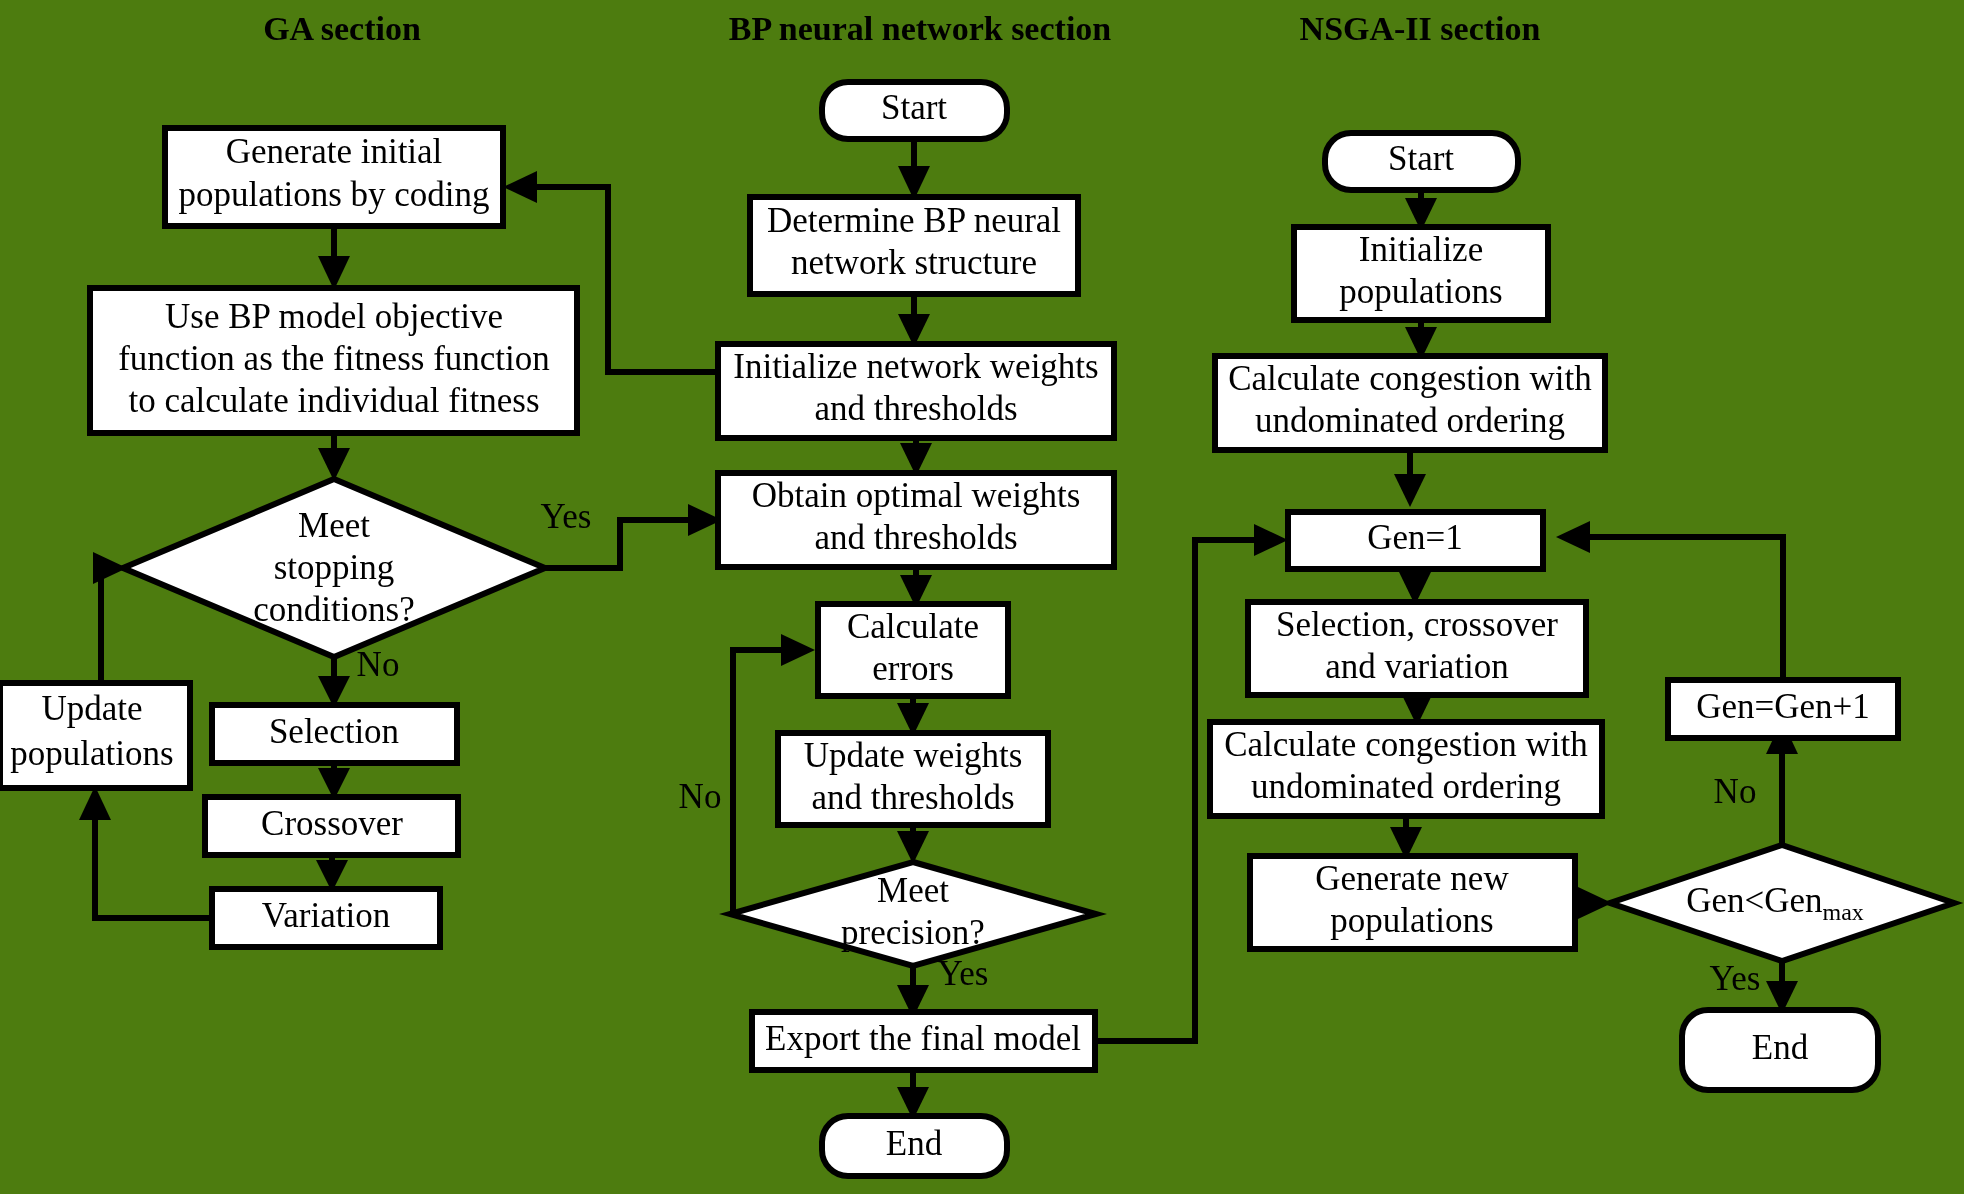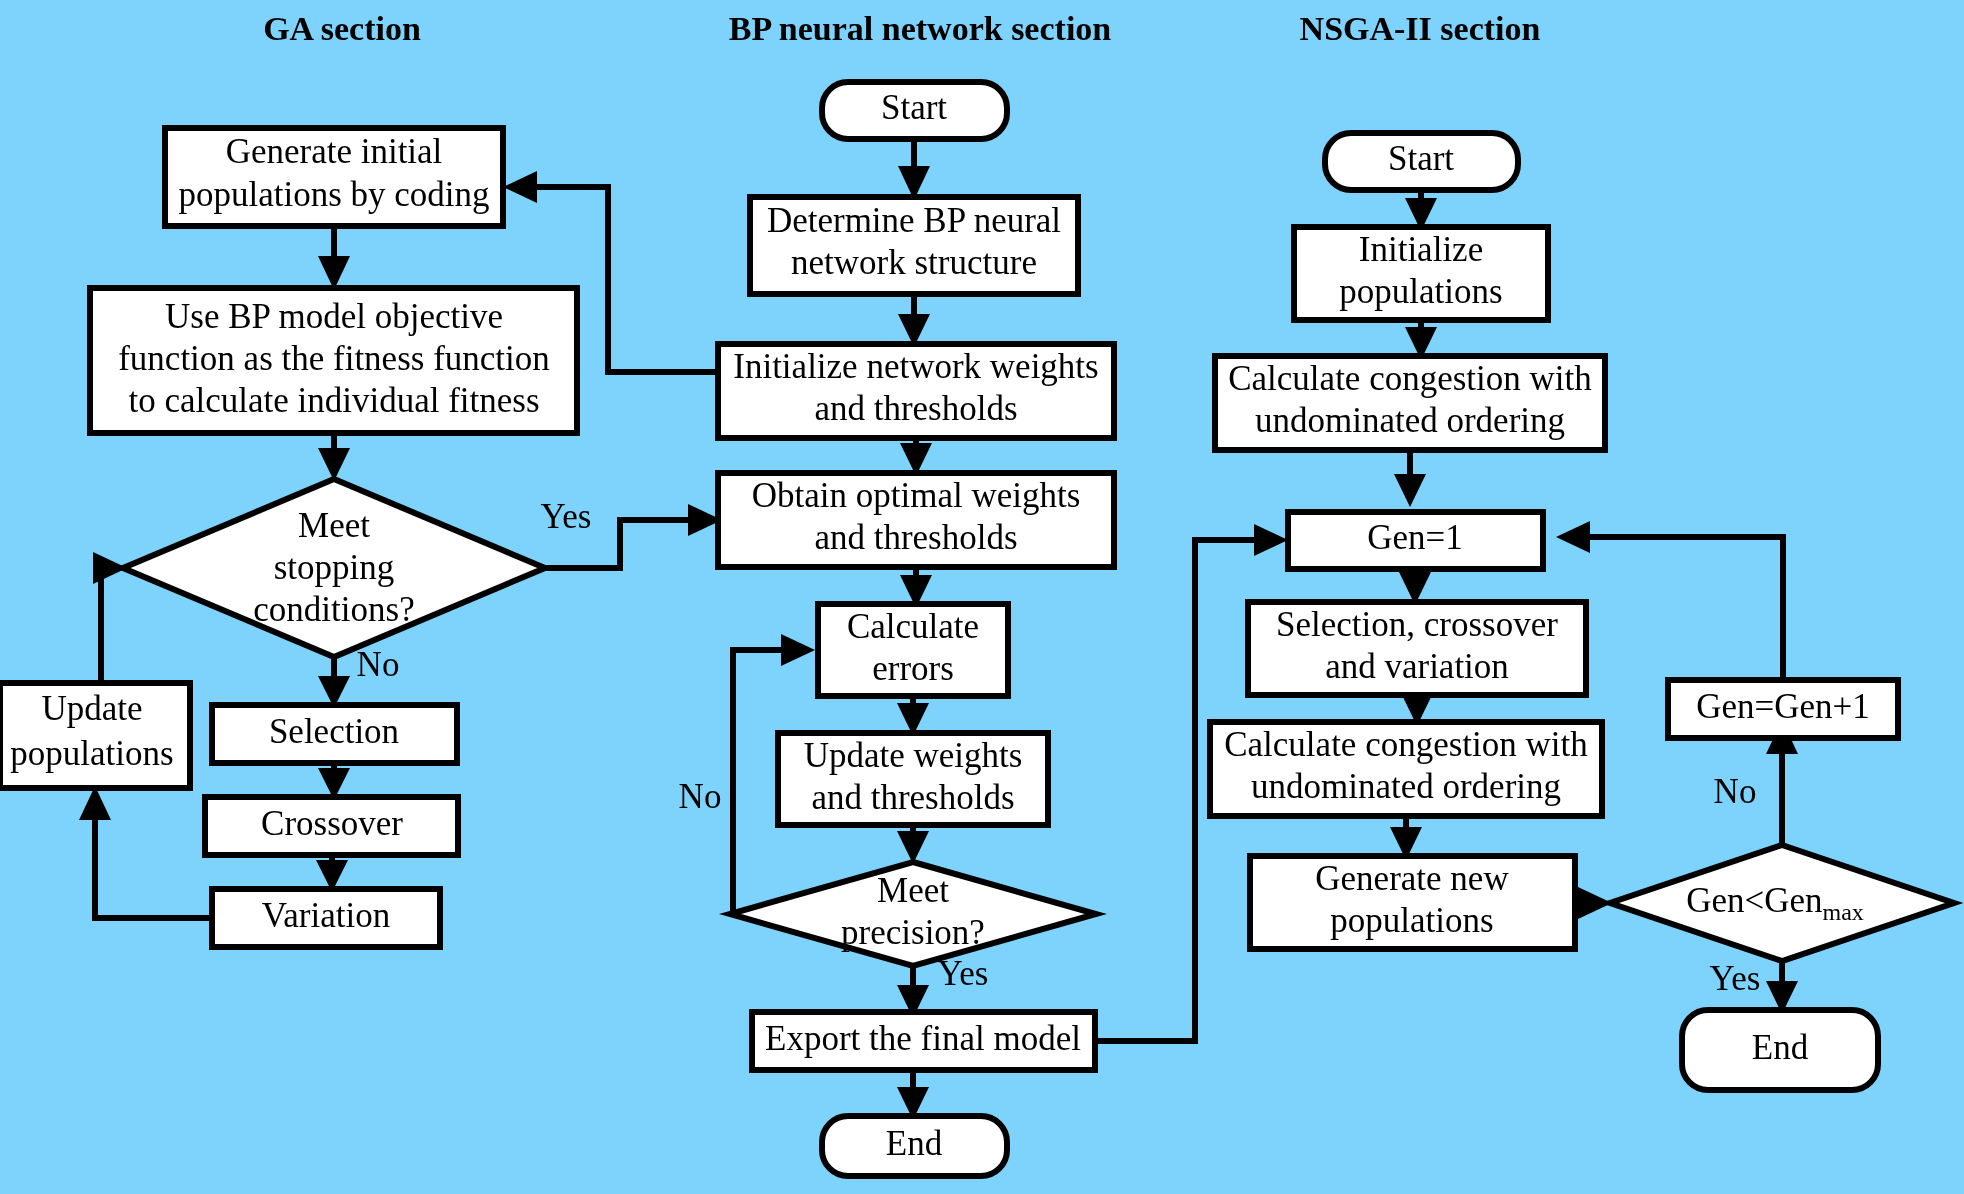--- a/index.html
+++ b/index.html
@@ -1,19 +1,19 @@
 <!DOCTYPE html>
 <html><head>
 <meta charset="utf-8">
 <style>
   html,body{margin:0;padding:0;background:#ffffff;}
   #stage{
     position:relative;
     width:1964px;height:1194px;
-    background:#7dd3fc;
+    background:#4d7c0f;
     font-family:"Liberation Serif","DejaVu Serif",serif;
     overflow:hidden;
   }
   svg#flow{position:absolute;left:0;top:0;width:1964px;height:1194px;}
   .shape{fill:#ffffff;stroke:#000000;stroke-width:6;}
   .edge{stroke:#000000;stroke-width:6;fill:none;stroke-linecap:butt;stroke-linejoin:miter;}
   .arrowhead{fill:#000000;stroke:none;}
   text{fill:#000000;dominant-baseline:middle;}
   .section-title{font-size:34px;font-weight:bold;text-anchor:middle;
     font-family:"Liberation Serif","DejaVu Serif",serif;}

